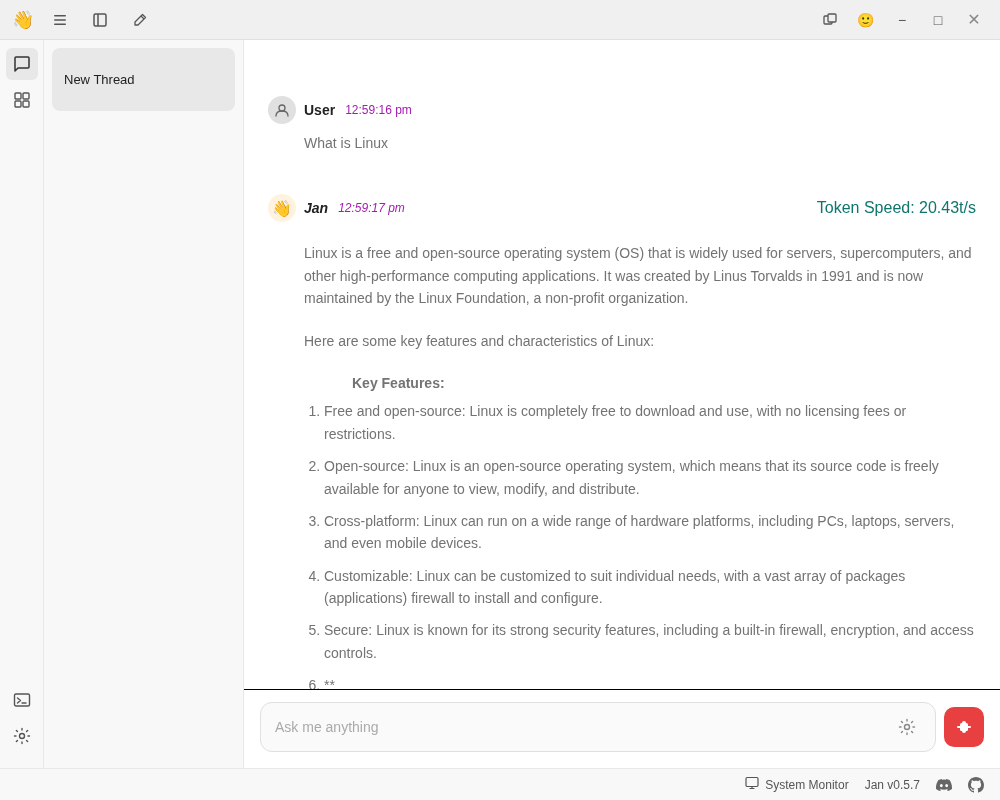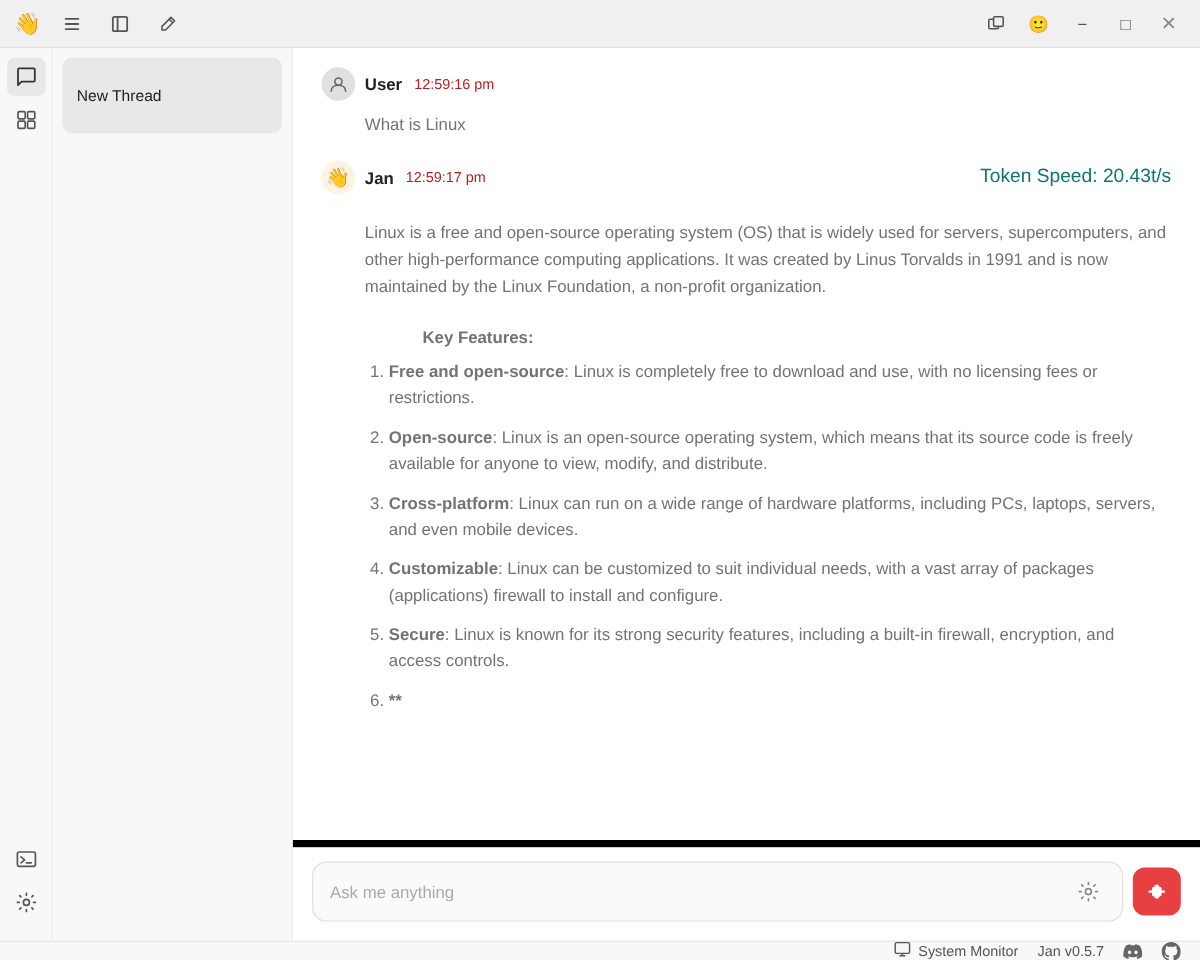--- a/index.html
+++ b/index.html
@@ -131,20 +131,21 @@
     }
 
     
     .message {
       margin-bottom: 20px;
     }
     .message-header {
       display: flex;
       gap: 8px;
       margin-bottom: 8px;
+      margin-top: 40px;
     }
     .message-header-right {
       display: flex;
       align-items: center;
       justify-content: space-between;
       flex: 1;
     }
     .avatar {
       width: 28px;
       height: 28px;
@@ -160,21 +161,21 @@
       background: #e0e0e0;
       color: #666;
     }
     .sender-name {
       font-weight: 600;
       font-size: 14px;
       color: #222;
     }
     .message-time {
       font-size: 12px;
-      color: #b91c1c;
+      color: #a21caf;
       margin-left: 4px;
     }
     .token-speed {
       font-size: 16px;
       color: #0f766e;
       margin-left: auto;
     }
     .message-body {
       font-size: 14px;
       line-height: 1.6;
@@ -189,27 +190,27 @@
     }
     .message-body ol {
       padding-left: 20px;
       margin-top: 4px;
     }
     .message-body ol li {
       margin-bottom: 10px;
       line-height: 1.6;
     }
     .message-body ol li b {
-      font-weight: 700;
+      font-weight: 400;
     }
 
     
     .input-area {
       padding: 12px 16px 16px;
-      border-top: 6px solid #000000;
+      border-top: 1px solid #000000;
       display: flex;
       align-items: center;
       gap: 8px;
     }
     .input-wrapper {
       flex: 1;
       border: 1px solid #e0e0e0;
       border-radius: 12px;
       display: flex;
       align-items: center;
@@ -243,21 +244,21 @@
       display: flex;
       align-items: center;
       justify-content: center;
       cursor: pointer;
       flex-shrink: 0;
     }
     .send-btn svg { fill: white; }
 
     
     .status-bar {
-      height: 16px;
+      height: 32px;
       background: #f8f8f8;
       border-top: 1px solid #e8e8e8;
       display: flex;
       align-items: center;
       justify-content: flex-end;
       padding: 0 16px;
       gap: 16px;
       flex-shrink: 0;
     }
     .status-bar-item {
@@ -371,29 +372,30 @@
         </div>
         <div class="message-body">
           <span>What is Linux</span>
         </div>
       </div>
 
       <div class="message">
         <div class="message-header">
           <div class="avatar" style="background:#fff3e0; font-size:16px;">👋</div>
           <div class="message-header-right">
-            <div style="display:flex;align-items:center;gap:6px;">
+            <div style="display:flex;align-items:center;gap:6px;font-style:italic;">
               <span class="sender-name">Jan</span>
               <span class="message-time">12:59:17 pm</span>
             </div>
             <span class="token-speed">Token Speed: 20.43t/s</span>
           </div>
         </div>
         <div class="message-body">
           <p>Linux is a free and open-source operating system (OS) that is widely used for servers, supercomputers, and other high-performance computing applications. It was created by Linus Torvalds in 1991 and is now maintained by the Linux Foundation, a non-profit organization.</p>
+          <p>Here are some key features and characteristics of Linux:</p>
           <p class="key-features-title">Key Features:</p>
           <ol>
             <li><b>Free and open-source</b><span>: Linux is completely free to download and use, with no licensing fees or restrictions.</span></li>
             <li><b>Open-source</b><span>: Linux is an open-source operating system, which means that its source code is freely available for anyone to view, modify, and distribute.</span></li>
             <li><b>Cross-platform</b><span>: Linux can run on a wide range of hardware platforms, including PCs, laptops, servers, and even mobile devices.</span></li>
             <li><b>Customizable</b><span>: Linux can be customized to suit individual needs, with a vast array of packages (applications) firewall to install and configure.</span></li>
             <li><b>Secure</b><span>: Linux is known for its strong security features, including a built-in firewall, encryption, and access controls.</span></li>
             <li><b>**</b></li>
           </ol>
         </div>

